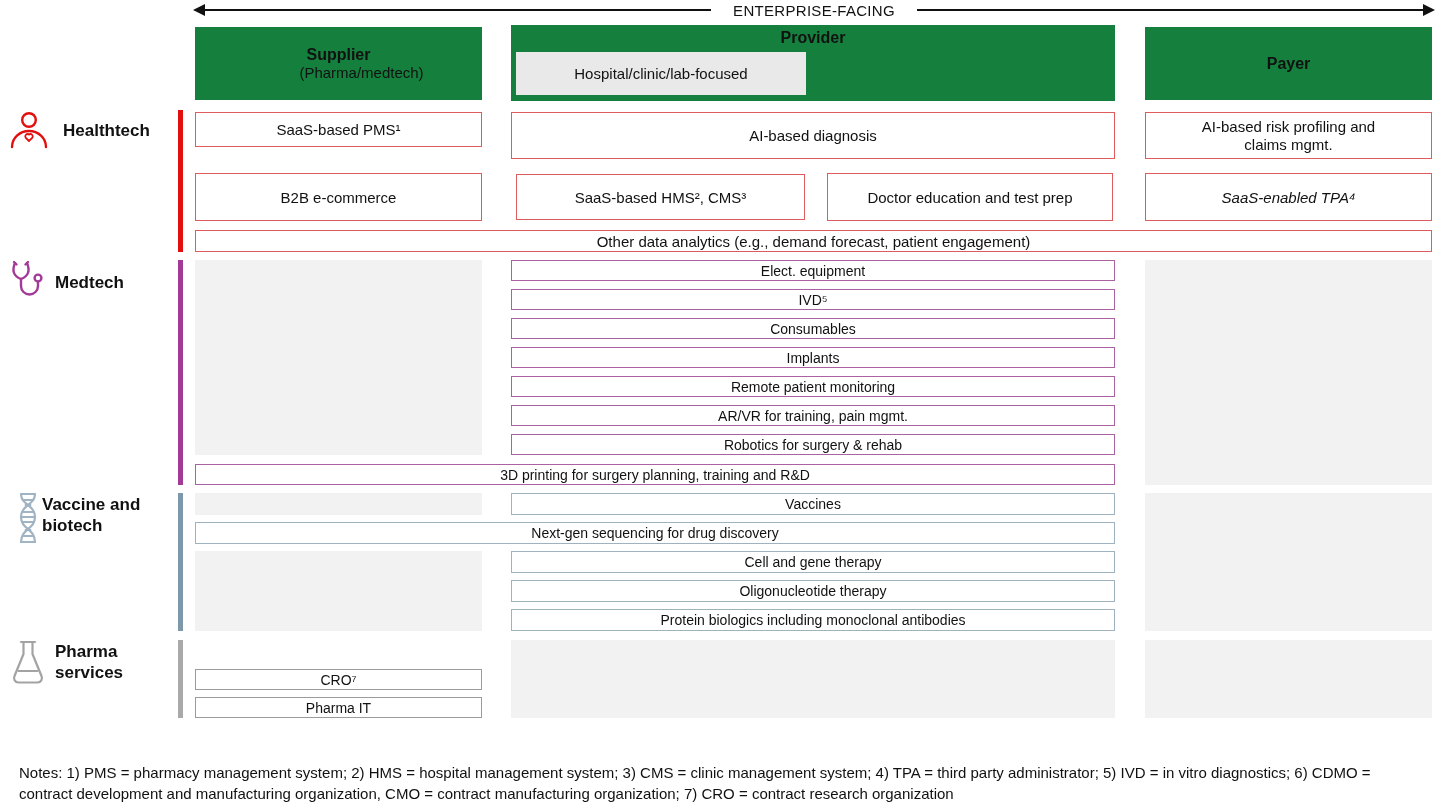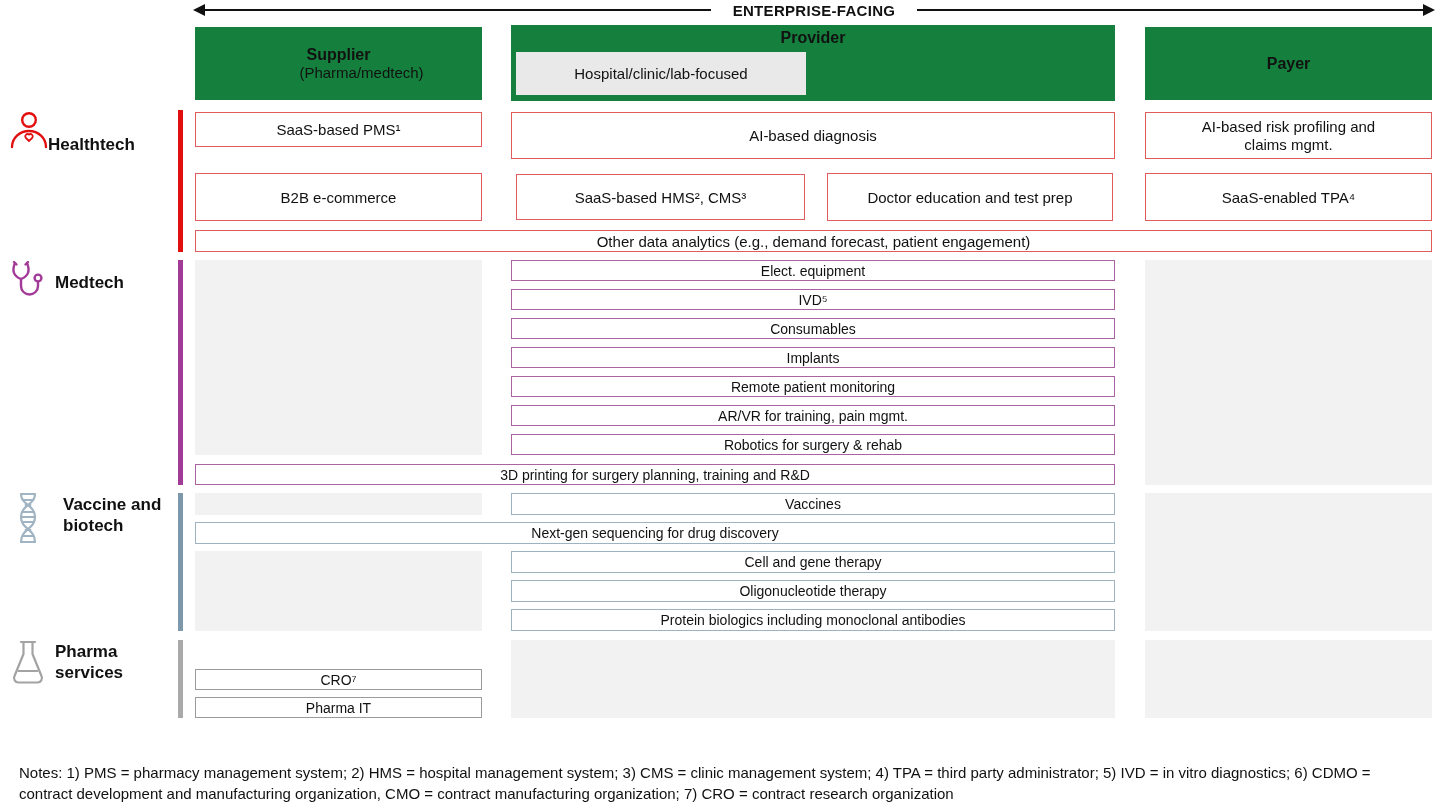--- a/index.html
+++ b/index.html
@@ -5,21 +5,21 @@
   html,body{margin:0;padding:0;background:#fff;}
   body{font-family:"Liberation Sans","DejaVu Sans",sans-serif;color:#111;}
   .canvas{position:relative;width:1440px;height:810px;background:#fff;overflow:hidden;}
 
   
   .arrow-row{position:absolute;left:193px;right:5px;top:2px;height:16px;display:flex;align-items:center;}
   .arrow-line{flex:1;height:2px;background:#111;}
   .ah{width:0;height:0;border-top:6px solid transparent;border-bottom:6px solid transparent;}
   .ah-left{border-right:12px solid #111;}
   .ah-right{border-left:12px solid #111;}
-  .arrow-title{font-weight:bold;font-size:15px;letter-spacing:.3px;margin:0 22px;white-space:nowrap;}
+  .arrow-title{font-weight:normal;font-size:15px;letter-spacing:.3px;margin:0 22px;white-space:nowrap;}
 
   
   .hdr{position:absolute;background:#15803d;display:flex;flex-direction:column;align-items:center;justify-content:center;text-align:center;}
   .hdr .t{font-weight:bold;font-size:16px;line-height:19px;}
   .hdr .s{font-size:15px;line-height:18px;margin-left:46px;}
   .hdr-provider{justify-content:flex-start;}
   .hdr-provider .t{margin-top:3px;}
   .subhdr{position:absolute;background:#e9e9e9;display:flex;align-items:center;justify-content:center;font-size:15px;}
 
   
@@ -70,32 +70,32 @@
   </div>
 
   <div class="sbar" style="top:110px;height:142px;background:#e20f0f;"></div>
   <svg class="icon" style="top:110px;" width="42" height="42" viewBox="0 0 42 42">
     <g fill="none" stroke="#e20f0f" stroke-width="2.4" stroke-linecap="round">
       <circle cx="21" cy="10" r="6.8"></circle>
       <path d="M4 37 a17 16 0 0 1 34 0"></path>
       <path d="M21 31 l-3.4-3.4 a2.3 2.3 0 0 1 3.4-3 a2.3 2.3 0 0 1 3.4 3 z" stroke-width="1.8"></path>
     </g>
   </svg>
-  <div class="seclabel" style="left:48px;top:120px;margin-top:14px;">Healthtech</div>
+  <div class="seclabel" style="left:63px;top:120px;">Healthtech</div>
 
   <div class="box ht" style="left:195px;top:112px;width:287px;height:35px;">SaaS-based PMS¹</div>
   <div class="box ht" style="left:511px;top:112px;width:604px;height:47px;">AI-based diagnosis</div>
   <div class="box ht" style="left:1145px;top:112px;width:287px;height:47px;">
       <span class="w210">AI-based risk profiling and claims mgmt.</span>
     </div>
 
   <div class="box ht" style="left:195px;top:173px;width:287px;height:48px;">B2B e-commerce</div>
   <div class="box ht" style="left:516px;top:174px;width:289px;height:46px;">SaaS-based HMS², CMS³</div>
   <div class="box ht" style="left:827px;top:173px;width:286px;height:48px;">Doctor education and test prep</div>
-  <div class="box ht" style="left:1145px;top:173px;width:287px;height:48px;">SaaS-enabled TPA⁴</div>
+  <div class="box ht" style="left:1145px;top:173px;width:287px;height:48px;font-style:italic;">SaaS-enabled TPA⁴</div>
 
   <div class="box ht" style="left:195px;top:230px;width:1237px;height:22px;">Other data analytics (e.g., demand forecast, patient engagement)</div>
 
   <div class="sbar" style="top:260px;height:225px;background:#a23a97;"></div>
   <svg class="icon" style="top:258px;" width="42" height="46" viewBox="0 0 42 46">
     <g fill="none" stroke="#a23a97" stroke-width="2.4" stroke-linecap="round">
       <path d="M7 5 C4 12 5 18 13 21 C21 18 22 12 19 5"></path>
       <path d="M6 4 L8.5 6.5 M20 4 L17.5 6.5"></path>
       <path d="M13 21 v7 a8.5 8.5 0 0 0 17 0 v-3.5"></path>
       <circle cx="30" cy="20" r="3.4"></circle>
@@ -116,21 +116,21 @@
   <div class="box mt" style="left:195px;top:464px;width:920px;height:21px;">3D printing for surgery planning, training and R&amp;D</div>
 
   <div class="sbar" style="top:493px;height:138px;background:#7e98ab;"></div>
   <svg class="icon" style="top:490px;" width="40" height="58" viewBox="0 0 40 58">
     <g fill="none" stroke="#a0b4c3" stroke-width="2.2" stroke-linecap="round">
       <path d="M13 4 C13 15 27 15 27 27 C27 39 13 39 13 52"></path>
       <path d="M27 4 C27 15 13 15 13 27 C13 39 27 39 27 52"></path>
       <path d="M13 4 h14 M14.5 10 h11 M17.5 15 h5 M14 22 h12 M13.5 27 h13 M14 32 h12 M17.5 40 h5 M14.5 46 h11 M13 52 h14" stroke-width="1.8"></path>
     </g>
   </svg>
-  <div class="seclabel" style="left:63px;top:494px;width:122px;">Vaccine and biotech</div>
+  <div class="seclabel" style="left:42px;top:494px;width:122px;">Vaccine and biotech</div>
 
   <div class="ghost" style="left:195px;top:493px;width:287px;height:22px;"></div>
   <div class="ghost" style="left:195px;top:551px;width:287px;height:80px;"></div>
   <div class="ghost" style="left:1145px;top:493px;width:287px;height:138px;"></div>
 
   <div class="box vb" style="left:511px;top:493px;width:604px;height:22px;">Vaccines</div>
   <div class="box vb" style="left:195px;top:522px;width:920px;height:22px;">Next-gen sequencing for drug discovery</div>
   <div class="box vb" style="left:511px;top:551px;width:604px;height:22px;">Cell and gene therapy</div>
   <div class="box vb" style="left:511px;top:580px;width:604px;height:22px;">Oligonucleotide therapy</div>
   <div class="box vb" style="left:511px;top:609px;width:604px;height:22px;">Protein biologics including monoclonal antibodies</div>

